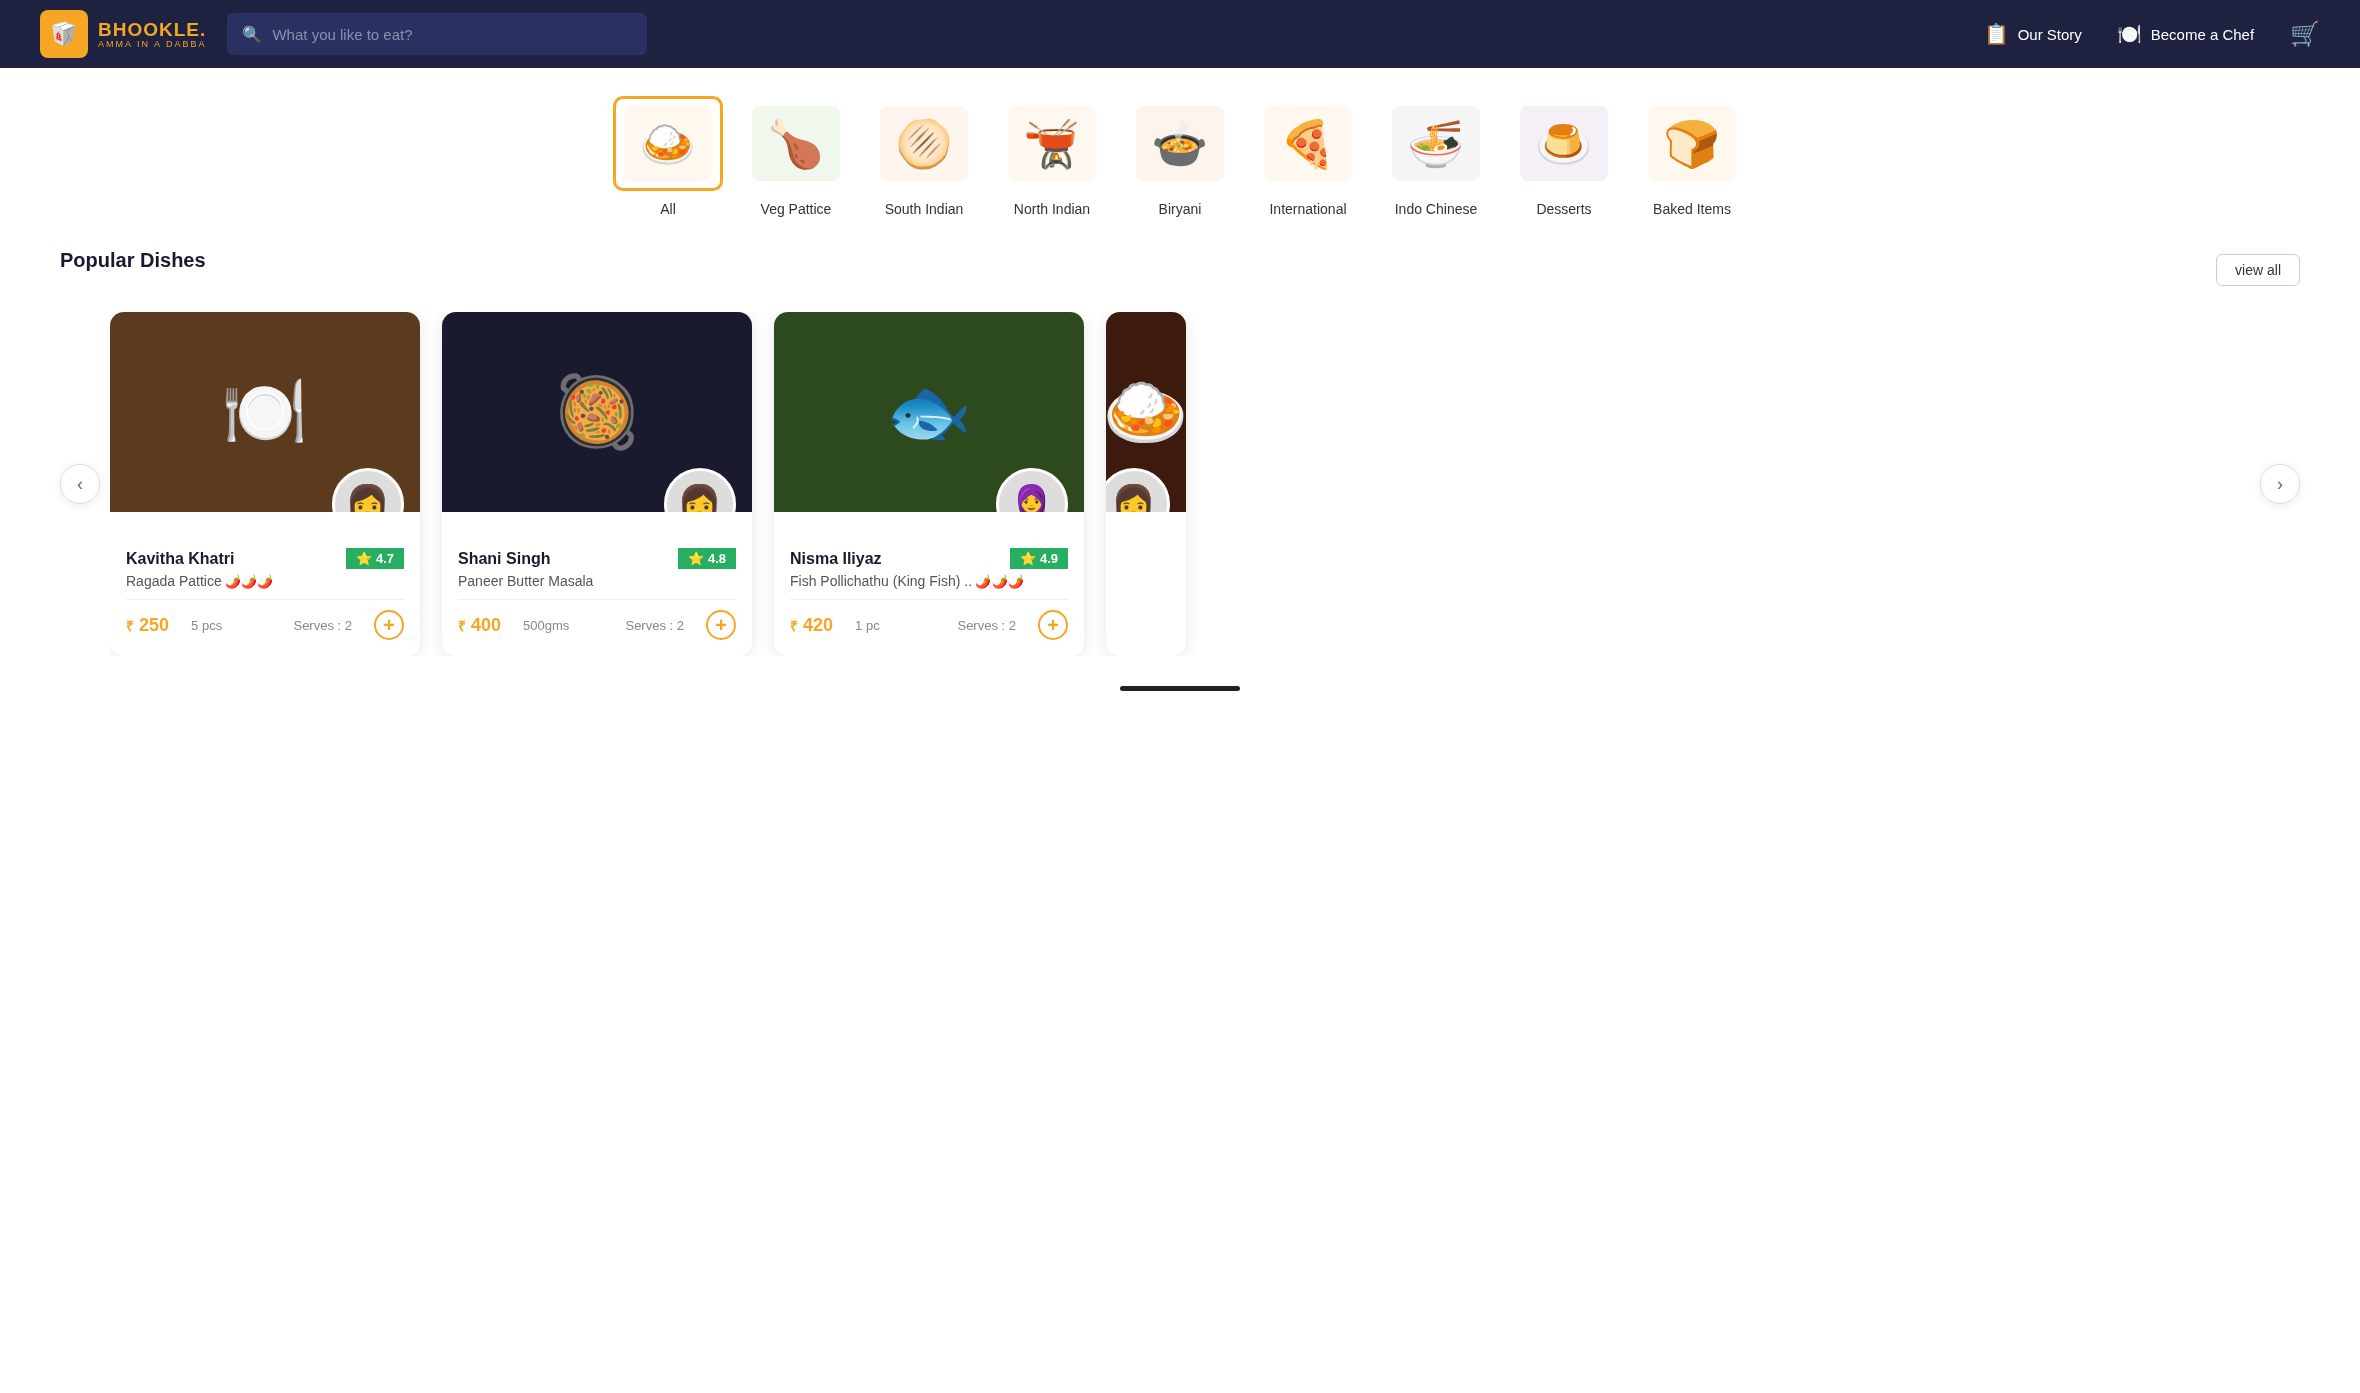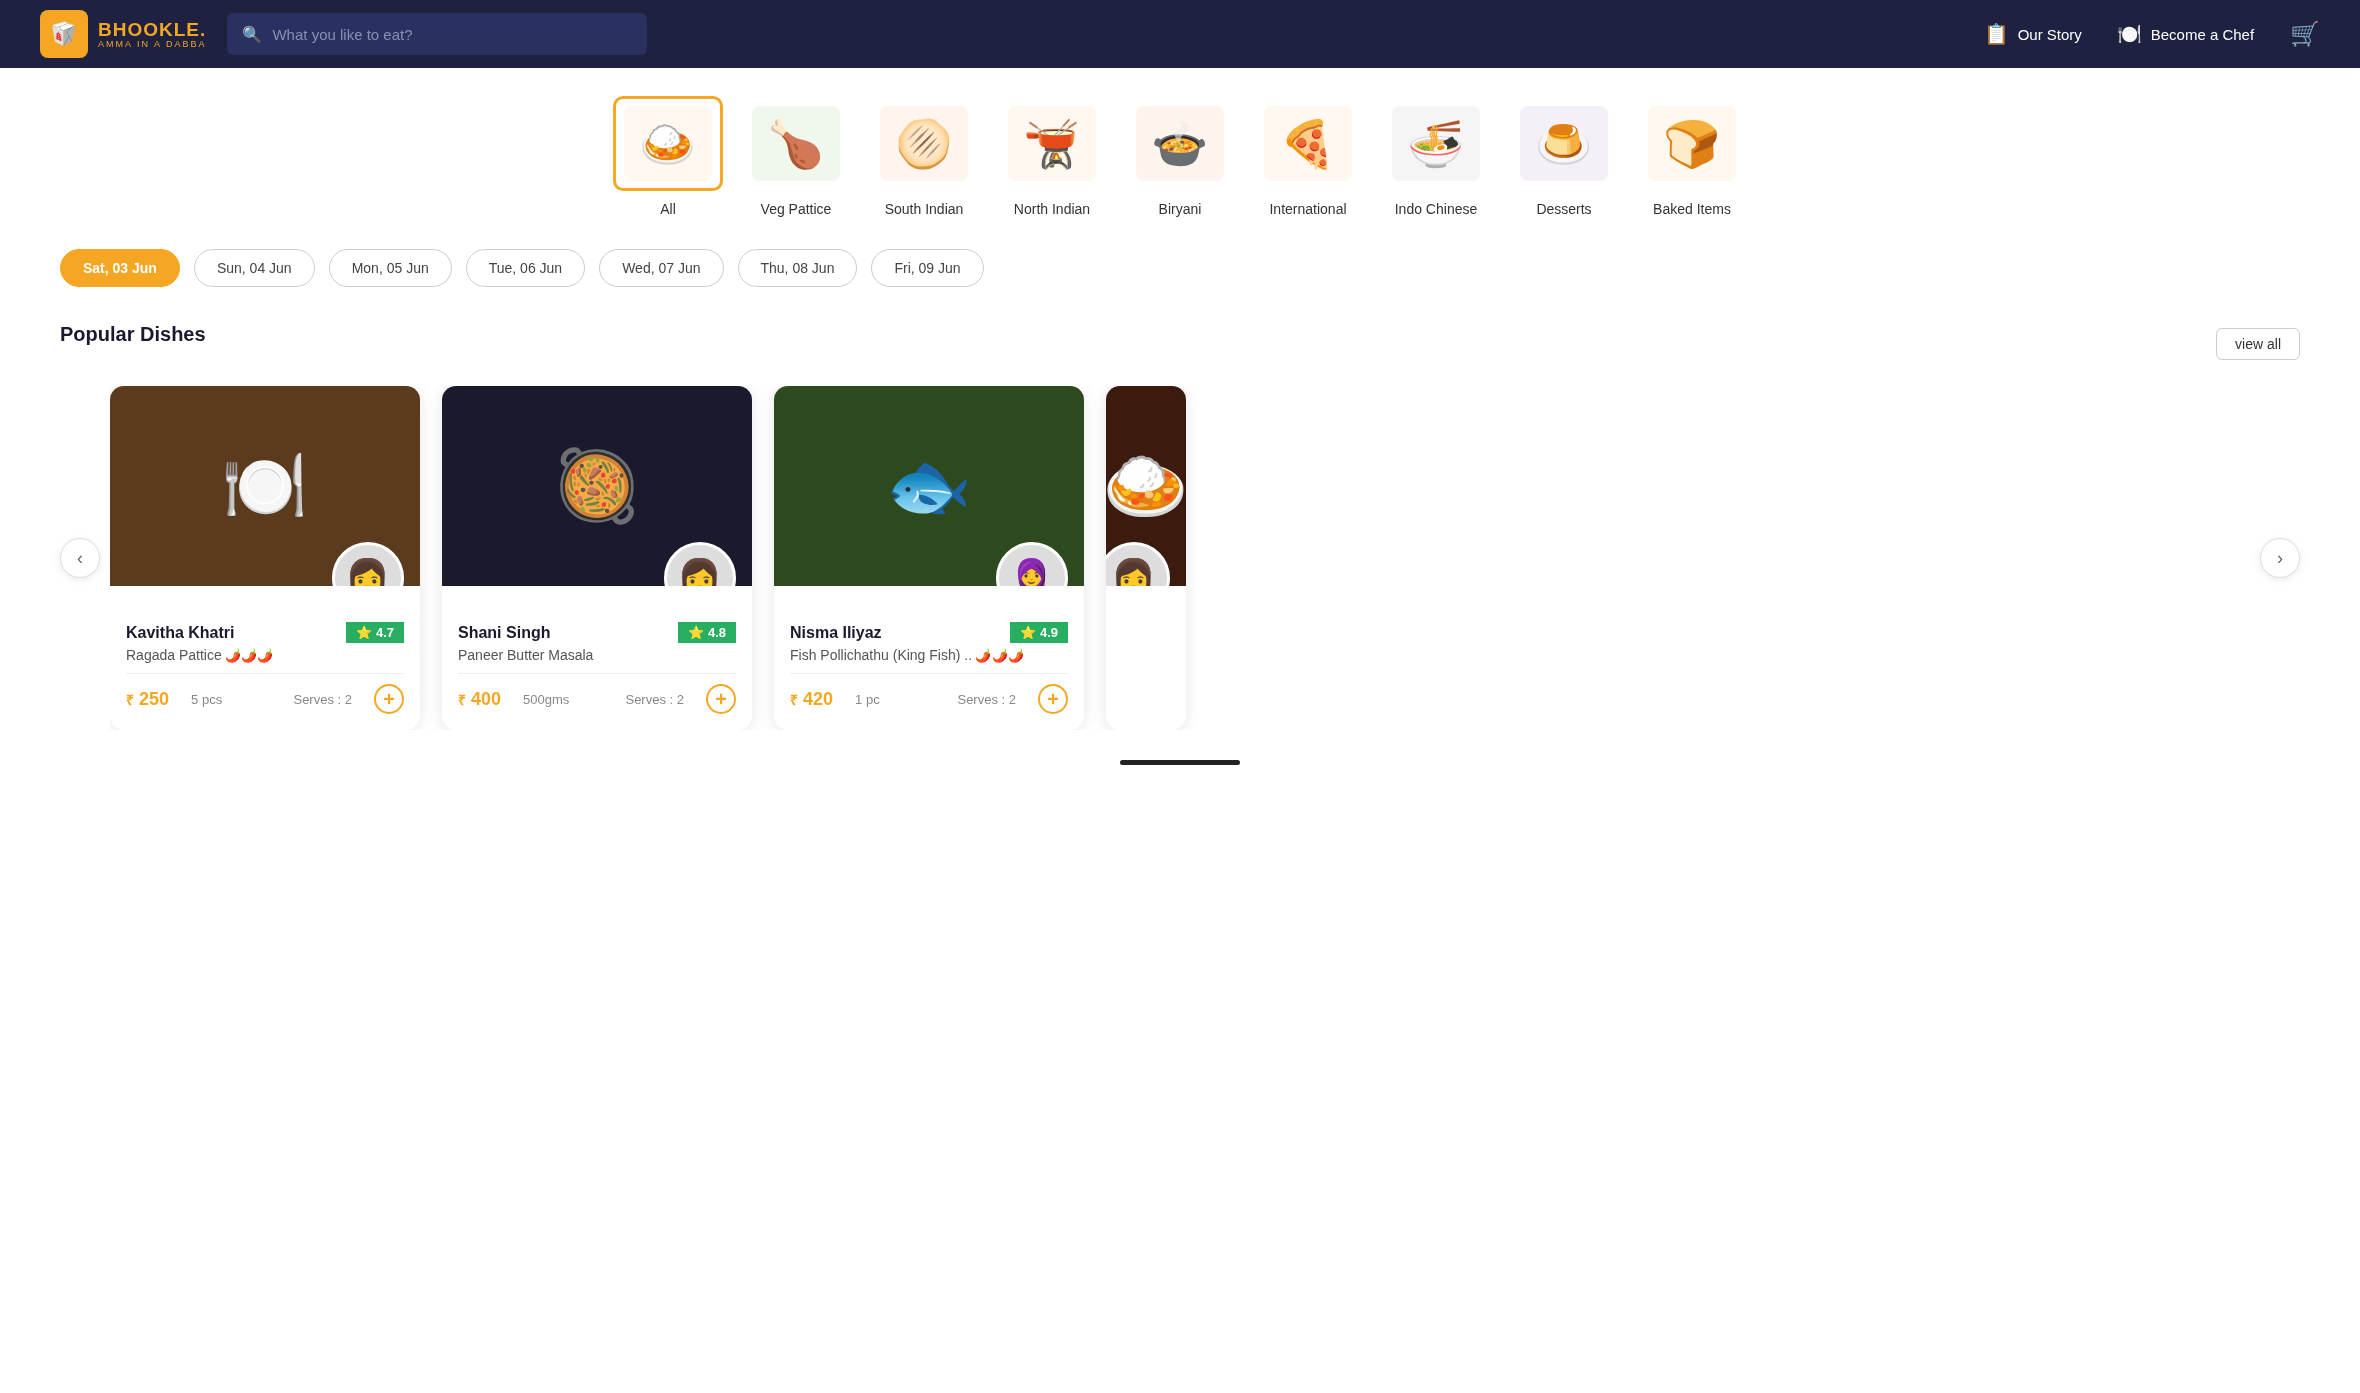--- a/index.html
+++ b/index.html
@@ -436,29 +436,20 @@
       </div>
       <div class="category-item">
         <div class="category-img-wrap ">
           <div class="food-plate cat-baked">🍞</div>
         </div>
         <span class="category-label">Baked Items</span>
       </div>
     </div>
 
   <div>
-    <div class="date-picker" id="date-picker">
-        <button class="date-btn active">Sat, 03 Jun</button>
-        <button class="date-btn">Sun, 04 Jun</button>
-        <button class="date-btn">Mon, 05 Jun</button>
-        <button class="date-btn">Tue, 06 Jun</button>
-        <button class="date-btn">Wed, 07 Jun</button>
-        <button class="date-btn">Thu, 08 Jun</button>
-        <button class="date-btn">Fri, 09 Jun</button>
-      </div>
   </div>
 
   <div>
     <div class="popular-header">
       <div class="section-title">Popular Dishes</div>
       <button class="view-all-btn">view all</button>
     </div>
 
     <div class="cards-container">
       <div class="nav-arrow left">‹</div>

